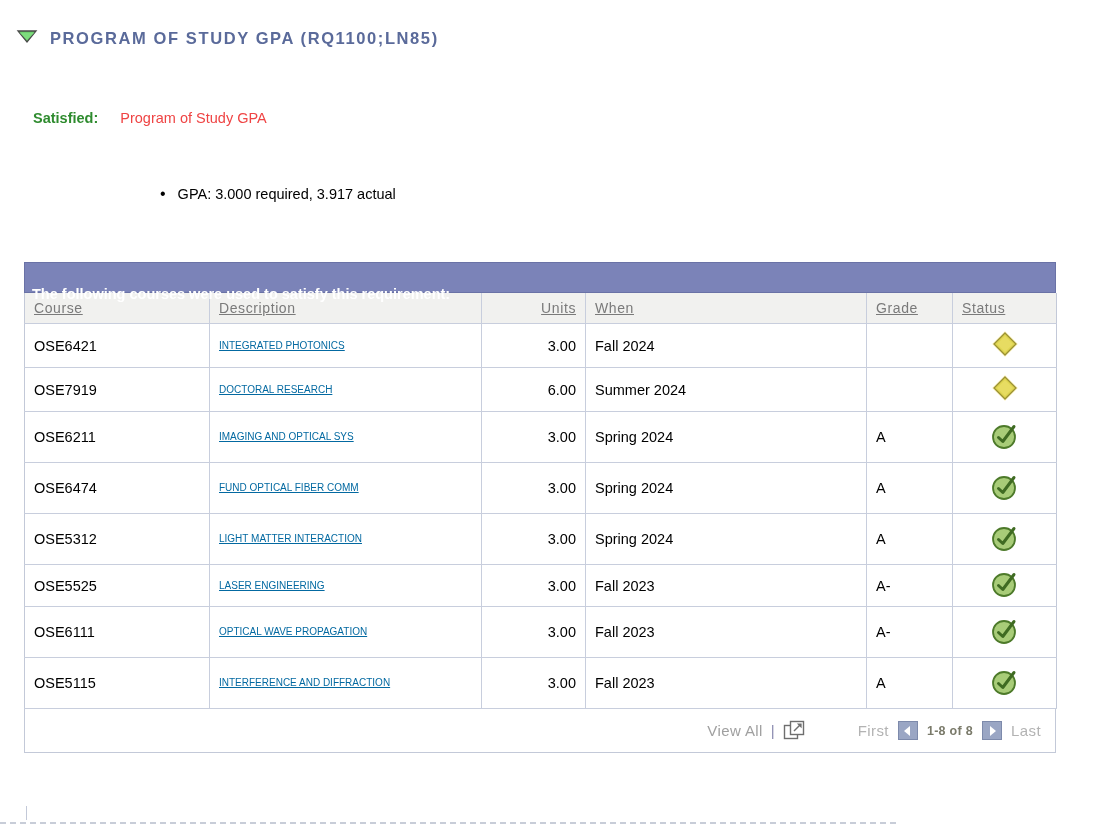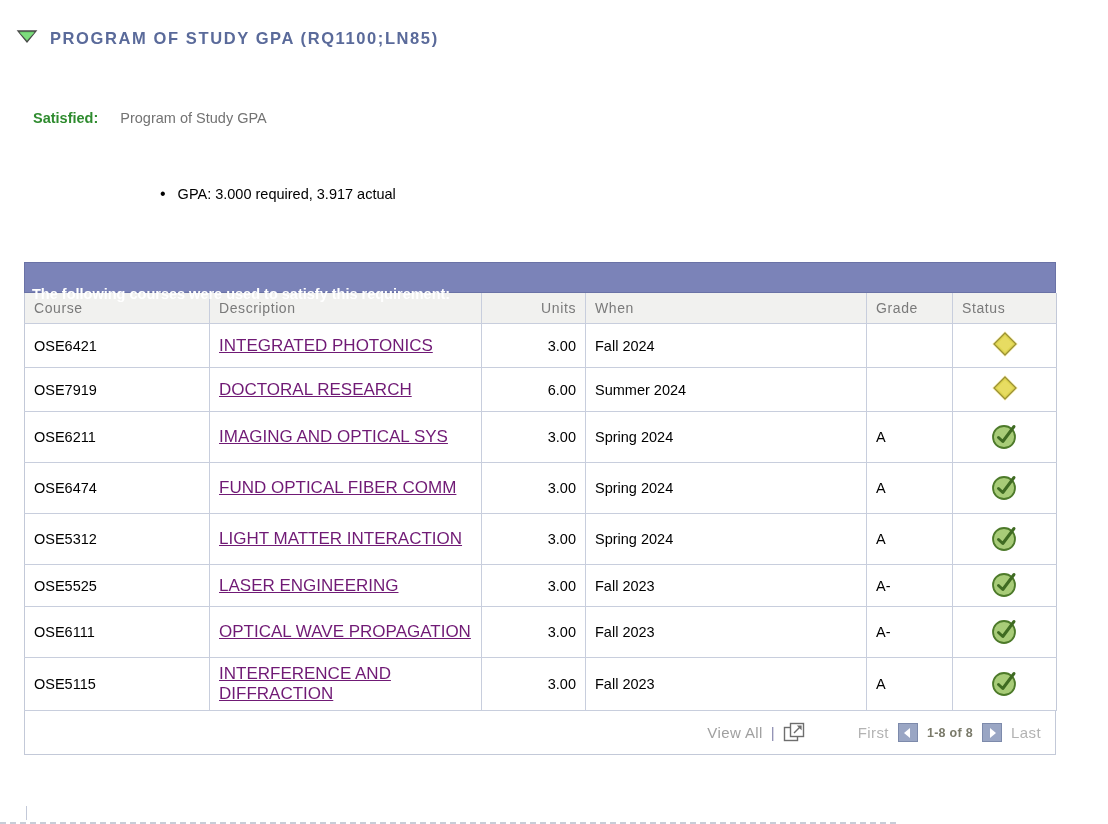--- a/index.html
+++ b/index.html
@@ -57,21 +57,21 @@
     top: 110px;
     font-size: 14.5px;
     white-space: nowrap;
   }
   .status-label {
     font-weight: bold;
     color: #2e8b2e;
     margin-right: 18px;
   }
   .status-value {
-    color: #737373;
+    color: #ef4444;
   }
 
   
   .bullet-line {
     position: absolute;
     left: 160px;
     top: 186px;
     font-size: 14.5px;
     color: #000;
     display: flex;
@@ -117,20 +117,21 @@
     color: #7a7a7a;
     font-weight: normal;
     font-size: 14px;
     letter-spacing: 0.6px;
     text-align: left;
     padding: 7px 9px;
     border-right: 1px solid #c8cedd;
     border-bottom: 1px solid #c8cedd;
     height: 30px;
     box-sizing: border-box;
+    text-decoration: underline;
   }
   table.grid th:last-child { border-right: none; }
   table.grid th.num { text-align: right; }
 
   table.grid td {
     font-size: 14.5px;
     color: #000;
     padding: 6px 9px;
     border-right: 1px solid #c8cedd;
     border-bottom: 1px solid #c8cedd;
@@ -147,23 +148,23 @@
   table.grid tr.two-line td { height: 51px; }
 
   .col-course  { width: 185px; }
   .col-desc    { width: 272px; }
   .col-units   { width: 104px; }
   .col-when    { width: 281px; }
   .col-grade   { width: 86px; }
   .col-status  { width: 104px; }
 
   a.course-link {
-    color: #701a75;
+    color: #0369a1;
     text-decoration: underline;
-    font-size: 17px;
+    font-size: 10px;
     line-height: 20px;
     display: inline;
     cursor: pointer;
   }
 
   
   .icon-diamond, .icon-check {
     display: inline-block;
     vertical-align: middle;
   }

